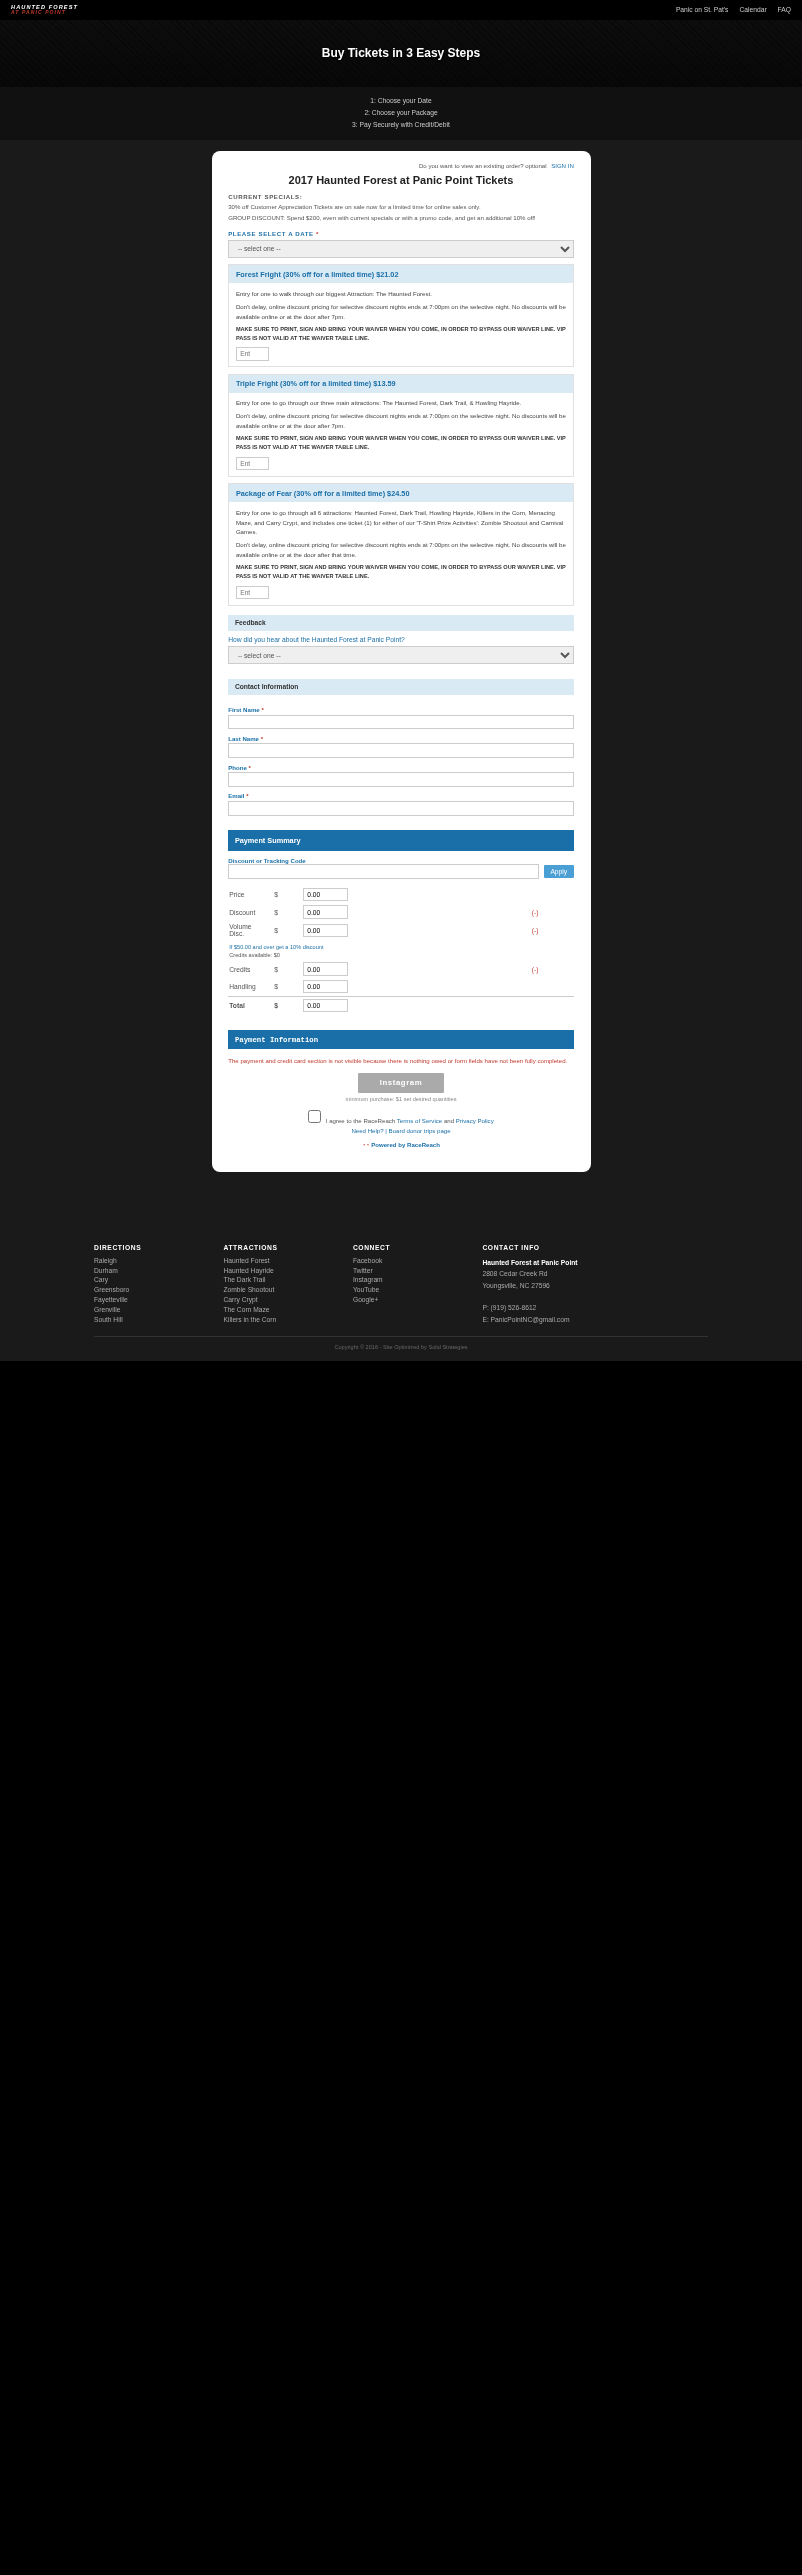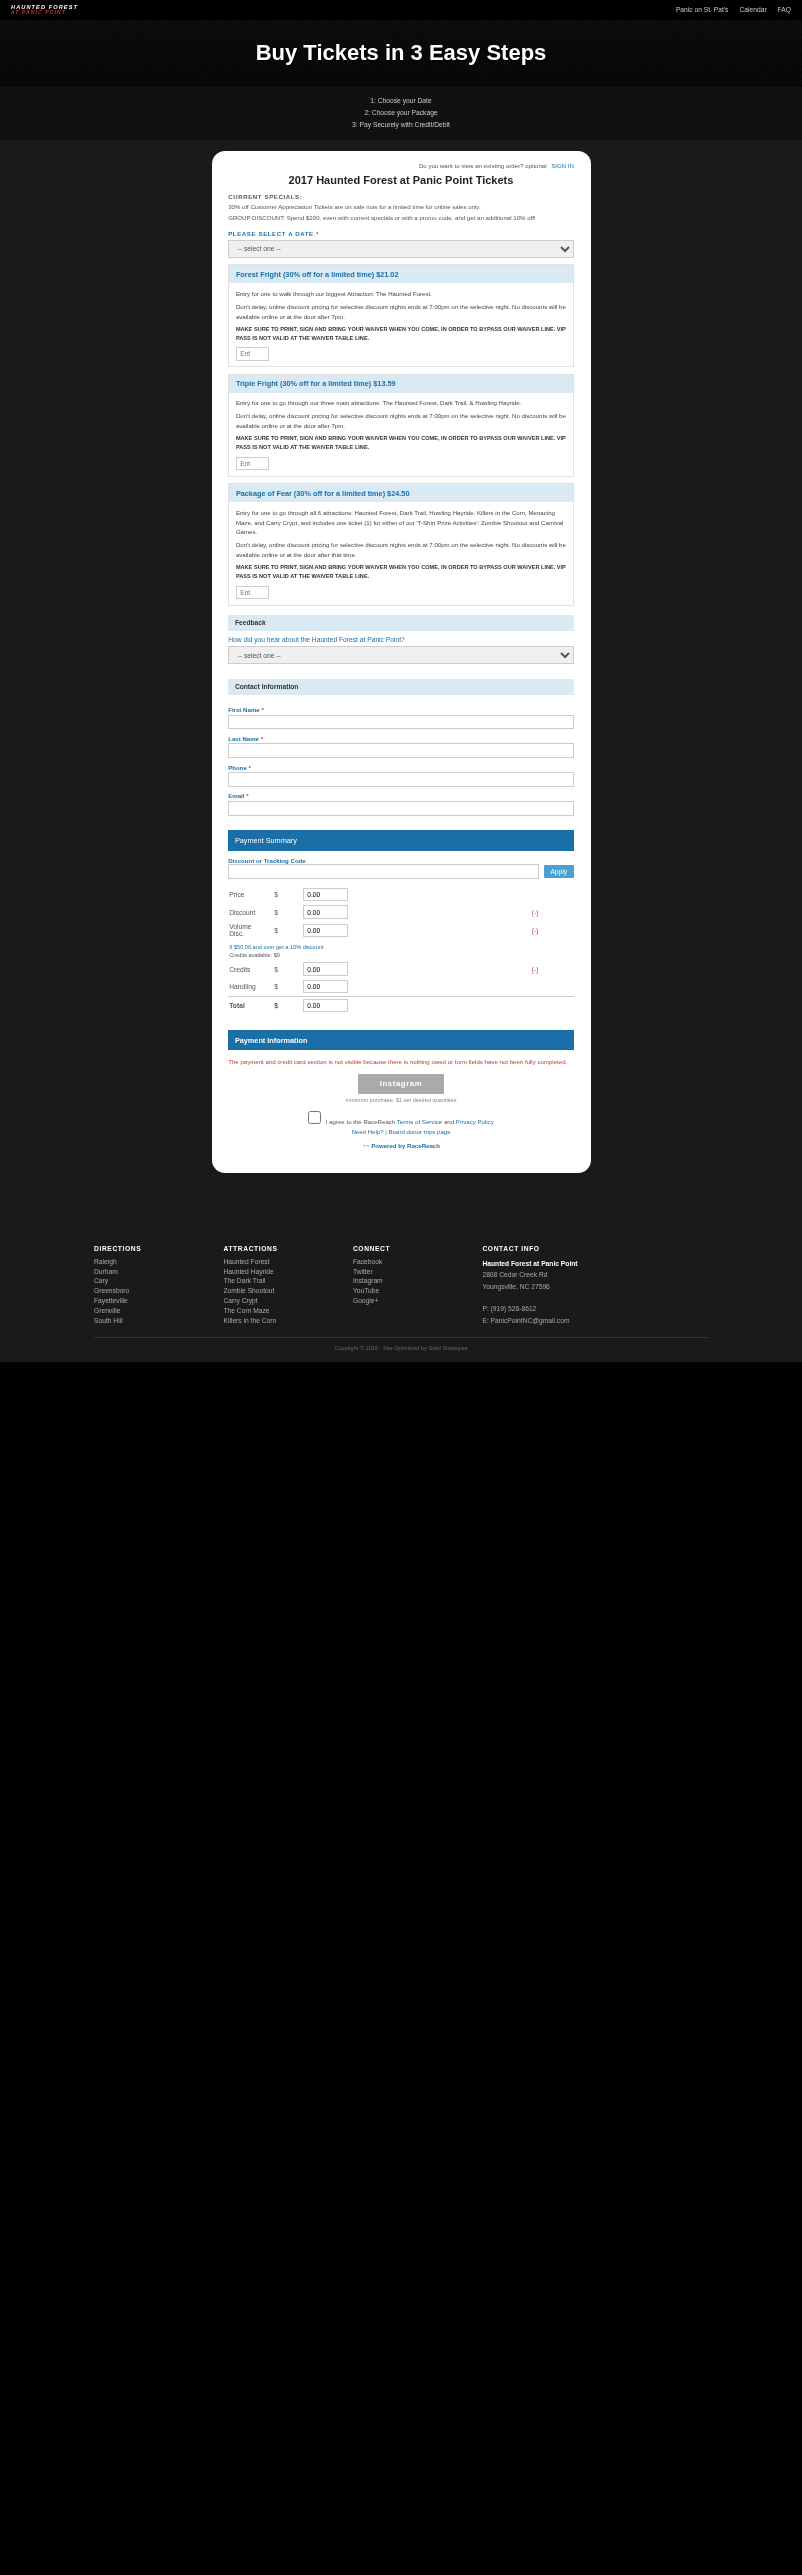--- a/index.html
+++ b/index.html
@@ -30,21 +30,21 @@
     .hero {
       background: linear-gradient(rgba(0,0,0,0.5), rgba(0,0,0,0.7)),
                   repeating-linear-gradient(45deg, #111 0px, #111 1.1px, #1a1a1a 1.1px, #1a1a1a 4.5px);
       min-height: 67px;
       display: flex;
       align-items: center;
       justify-content: center;
       text-align: center;
       padding: 16.7px;
     }
-    .hero h1 { color: #fff; font-size: 22px; font-weight: 900; text-shadow: 1.1px 1.1px 2.2px #000; }
+    .hero h1 { color: #fff; font-size: 12px; font-weight: 900; text-shadow: 1.1px 1.1px 2.2px #000; }
 
     
     .steps {
       background: #111;
       text-align: center;
       padding: 8.4px;
       color: #ccc;
       font-size: 6.7px;
       line-height: 1.8;
     }
@@ -52,21 +52,21 @@
     
     .main-container {
       background: #1a1a1a;
       padding: 11px 0;
     }
     .form-box {
       background: #fff;
       max-width: 379px;
       margin: 0 auto;
       padding: 11px 16.7px 16.7px;
-      border-radius: 13px;
+      border-radius: 8px;
     }
 
     
     .signin-row {
       text-align: right;
       font-size: 6.1px;
       color: #555;
       margin-bottom: 5.6px;
     }
     .signin-row a { color: #1a6fa8; text-decoration: none; }
@@ -195,21 +195,21 @@
       border: 0.6px solid #ccc;
       font-size: 6.7px;
     }
 
     
     .payment-summary-header {
       background: #1a6fa8;
       color: #fff;
       padding: 5.6px 6.7px;
       font-size: 7.3px;
-      font-weight: normal;
+      font-weight: bold;
       margin-top: 9px;
     }
     .payment-summary-body { padding: 6.7px 0; }
     .discount-row {
       display: flex;
       align-items: center;
       gap: 4.5px;
       margin-bottom: 6.7px;
     }
     .discount-label {
@@ -248,20 +248,21 @@
     .total-row td { font-weight: bold; border-top: 0.6px solid #ccc; padding-top: 3.3px; }
 
     
     .payment-info-header {
       background: #1a6fa8;
       color: #fff;
       padding: 5.6px 6.7px;
       font-size: 7.3px;
       font-weight: bold;
       margin-top: 9px;
+      font-family: Liberation Mono, monospace;
     }
     .payment-info-body { padding: 6.7px 0; }
     .payment-notice {
       font-size: 6.1px;
       color: #c0392b;
       margin-bottom: 7.8px;
       line-height: 1.5;
     }
     .purchase-btn {
       display: block;

